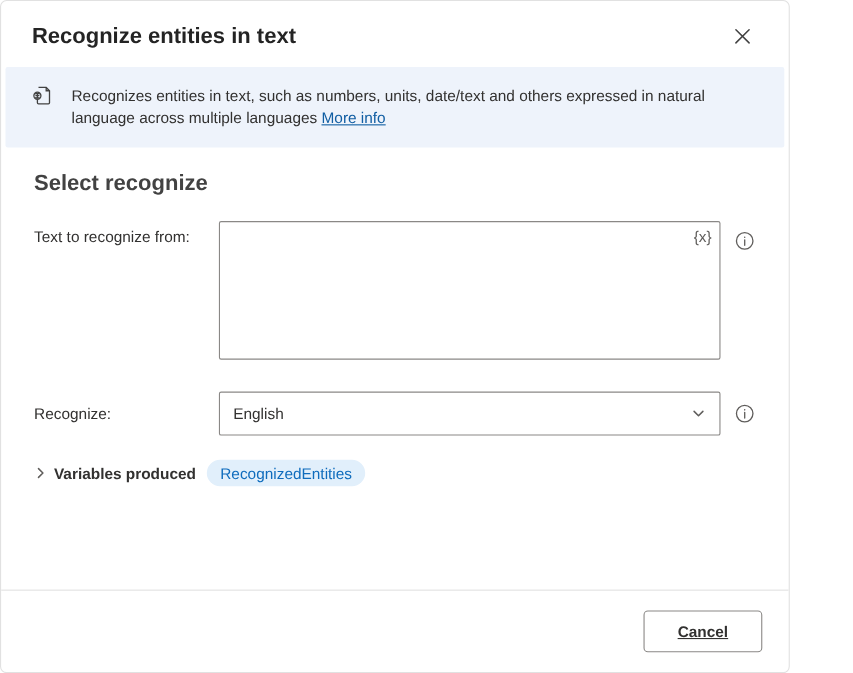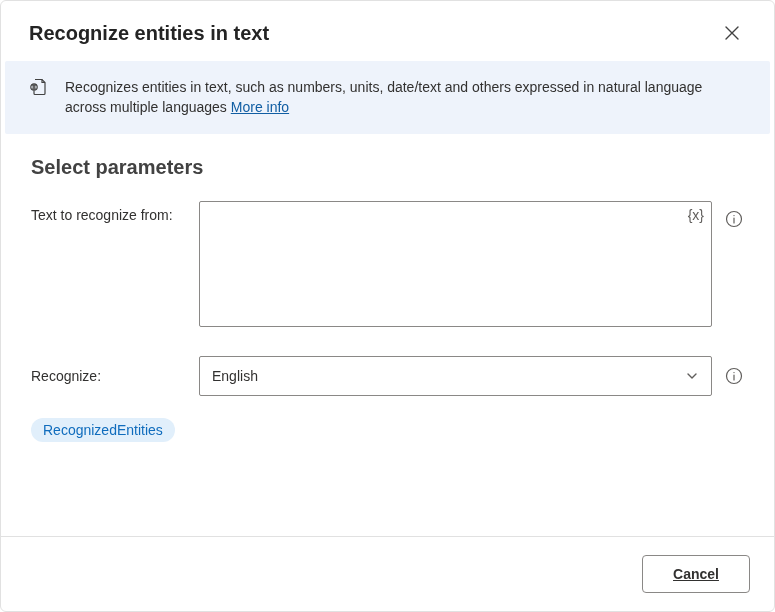--- a/index.html
+++ b/index.html
@@ -4,21 +4,21 @@
 <style>
   * { box-sizing: border-box; }
   html, body { margin:0; padding:0; }
   body {
     font-family: "Segoe UI", -apple-system, BlinkMacSystemFont, sans-serif;
     font-size: 14px;
     color: #323130;
     background: #fff;
   }
   .dialog {
-    width: 775px;
+    width: 718px;
     height: 612px;
     border: 1px solid #e1e1e1;
     border-radius: 6px;
     display: flex;
     flex-direction: column;
     overflow: hidden;
   }
   .header {
     display: flex;
     align-items: center;
@@ -206,21 +206,21 @@
         <circle cx="5" cy="10" r="3.2"></circle>
         <path d="M3.2 10 h3.6 M5 8.2 v3.6 M2.9 8.3 a5 5 0 0 1 4.2 0 M2.9 11.7 a5 5 0 0 0 4.2 0"></path>
       </svg>
     </div>
     <div class="info-text">
       <span>Recognizes entities in text, such as numbers, units, date/text and others expressed in natural language across multiple languages </span><a href="#">More info</a>
     </div>
   </div>
 
   <div class="body">
-    <h2 class="section-title">Select parameters</h2>
+    <h2 class="section-title">Select recognize</h2>
 
     <div class="param-row">
       <div class="param-label">Text to recognize from:</div>
       <div class="param-field">
         <div class="textarea-wrap">
           <textarea class="field" value="" style=""></textarea>
           <span class="var-token-btn">{x}</span>
         </div>
         <div class="help-icon top">
           <svg width="18" height="18" viewBox="0 0 18 18" fill="none" stroke="currentColor" stroke-width="1.2">
@@ -248,20 +248,28 @@
           <svg width="18" height="18" viewBox="0 0 18 18" fill="none" stroke="currentColor" stroke-width="1.2">
               <circle cx="9" cy="9" r="7.5"></circle>
               <circle cx="9" cy="5.6" r="0.7" fill="currentColor" stroke="none"></circle>
               <path d="M9 8 v5" stroke-linecap="round"></path>
             </svg>
         </div>
       </div>
     </div>
 
     <div class="vars-row">
+      <div class="vars-toggle">
+        <span class="caret">
+          <svg width="12" height="12" viewBox="0 0 12 12">
+              <path d="M4 2 L8 6 L4 10" fill="none" stroke="currentColor" stroke-width="1.4" stroke-linecap="round" stroke-linejoin="round"></path>
+            </svg>
+        </span>
+        <span>Variables produced</span>
+      </div>
       <div class="var-pill">RecognizedEntities</div>
     </div>
 
   </div>
 
   <div class="footer">
     <button class="btn btn-secondary">Cancel</button>
   </div>
 
 </div>

